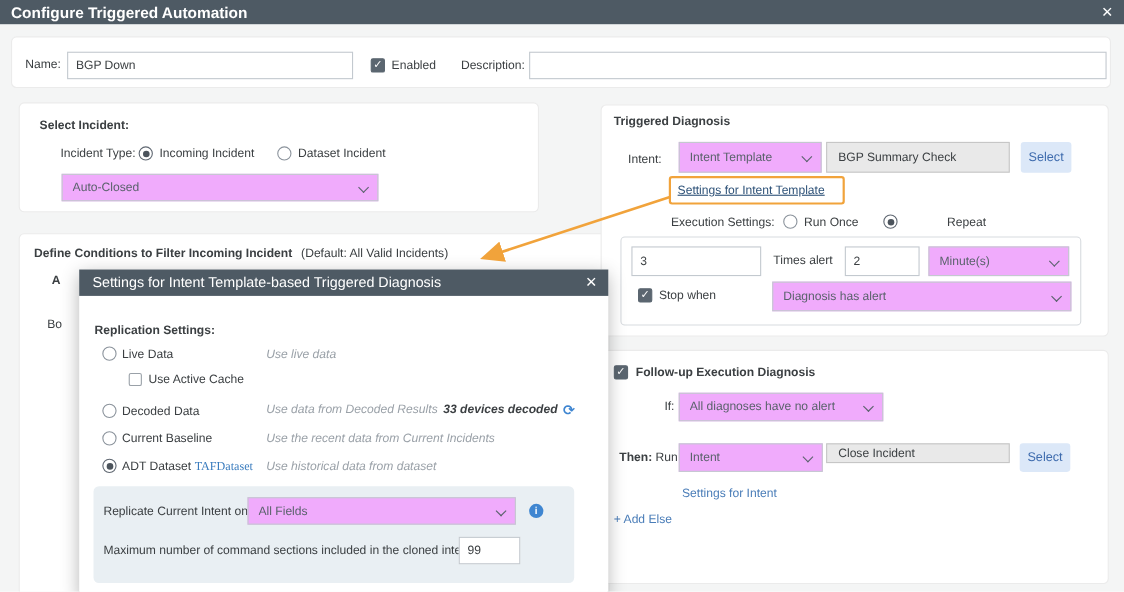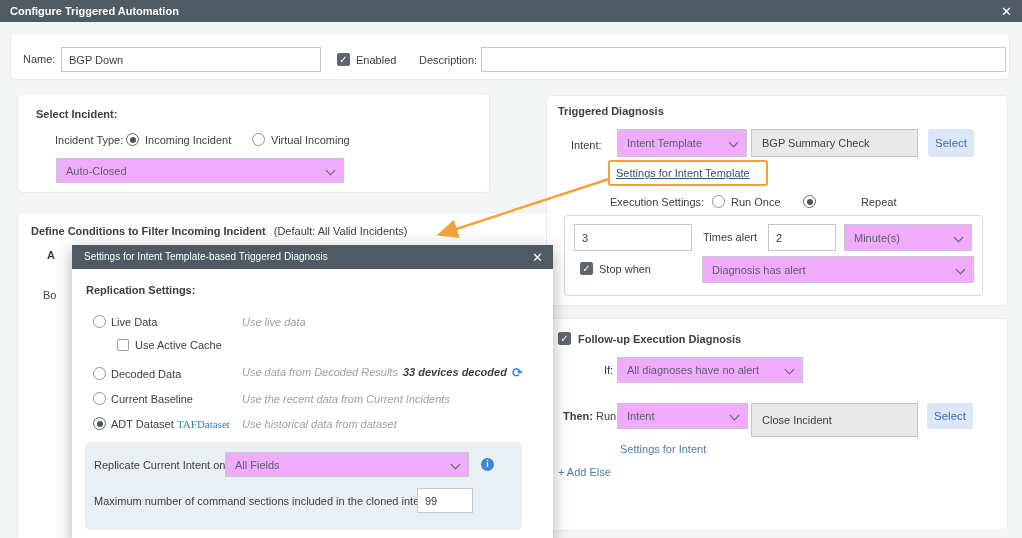--- a/index.html
+++ b/index.html
@@ -22,27 +22,27 @@
   .btn-select{position:absolute;box-sizing:border-box;background:#dce8f8;color:#3f6cae;border-radius:3px;
       display:flex;align-items:center;justify-content:center;font-size:11.5px;cursor:pointer;}
   .cb{position:absolute;width:13px;height:13px;box-sizing:border-box;border:1px solid #9aa1a8;background:#fff;
       border-radius:2px;}
   .cb.checked{background:#5b6670;border-color:#5b6670;color:#fff;font-size:10px;line-height:12px;text-align:center;font-weight:bold;}
   .radio{position:absolute;width:13px;height:13px;box-sizing:border-box;border:1px solid #8b939c;background:#fff;border-radius:50%;}
   .radio.sel{border-color:#5f6771;}
   .radio.sel::after{content:"";position:absolute;left:2.5px;top:2.5px;right:2.5px;bottom:2.5px;background:#4c545c;border-radius:50%;}
   .hint{font-style:italic;color:#9aa1a8;}
   .titlebar{position:absolute;left:0;top:0;width:1022px;height:22px;background:#4e5a64;display:flex;align-items:center;}
-  .titlebar .t{color:#fff;font-size:11px;font-weight:bold;margin-left:10px;}
+  .titlebar .t{color:#fff;font-size:14px;font-weight:bold;margin-left:10px;}
   .titlebar .x, .popup-head .x{position:absolute;right:10px;top:0;height:100%;display:flex;align-items:center;
       color:#fff;font-size:13px;cursor:pointer;}
   .popup{position:absolute;left:72px;top:245px;width:481px;height:298px;background:#fff;
       box-shadow:0 4px 16px rgba(0,0,0,0.30);}
   .popup-head{position:absolute;left:0;top:0;width:100%;height:24px;background:#4e5a64;box-sizing:border-box;}
-  .popup-head .t{color:#fff;font-size:10px;line-height:24px;margin-left:12px;white-space:nowrap;}
+  .popup-head .t{color:#fff;font-size:13px;line-height:24px;margin-left:12px;white-space:nowrap;}
   .link-dark{color:#2f5379;text-decoration:underline;cursor:pointer;}
   .link-blue{color:#4a7db8;cursor:pointer;text-decoration:none;}
   .orange-box{position:absolute;border:2px solid #f1a33b;border-radius:3px;box-sizing:border-box;
       display:flex;align-items:center;padding-left:6px;background:transparent;}
   .graybox{position:absolute;background:#e9eff3;border-radius:5px;}
   .refresh{color:#3f86d1;font-weight:bold;font-size:13px;line-height:11px;}
   .info{position:absolute;width:13px;height:13px;border-radius:50%;background:#3f86d1;color:#fff;
       font-size:9px;font-weight:bold;text-align:center;line-height:13px;font-style:normal;}
   .hintrow{position:absolute;display:flex;align-items:center;gap:5px;white-space:nowrap;}
   .cnt{font-style:italic;font-weight:bold;color:#3c4043;}
@@ -67,21 +67,21 @@
     <span class="lbl" style="left:408px;top:20px;">Description:</span>
     <input class="txt" style="left: 470px; top: 13px; width: 525px; height: 25px;" value="">
   </div>
 
   <div class="card" style="left:17px;top:93px;width:473px;height:100px;">
     <span class="lbl b" style="left:18px;top:14px;">Select Incident:</span>
     <span class="lbl" style="left:37px;top:40px;">Incident Type:</span>
     <span class="radio sel" style="left:108px;top:39px;"></span>
     <span class="lbl" style="left:127px;top:40px;">Incoming Incident</span>
     <span class="radio" style="left:234px;top:39px;"></span>
-    <span class="lbl" style="left:253px;top:40px;">Virtual Incoming</span>
+    <span class="lbl" style="left:253px;top:40px;">Dataset Incident</span>
     <div class="dd" style="left:38px;top:64px;width:288px;height:25px;">
       <span class="val">Auto-Closed</span>
       <span class="chev"></span>
     </div>
   </div>
 
   <div class="card" style="left:17px;top:212px;width:537px;height:330px;">
     <div class="lbl" style="left:13px;top:12px;">
       <span class="b">Define Conditions to Filter Incoming Incident</span>
       <span style="margin-left:5px;">(Default: All Valid Incidents)</span>
@@ -141,36 +141,36 @@
       <span class="chev"></span>
     </div>
     <div class="lbl" style="left:16px;top:91px;">
       <span class="b">Then:</span>
       <span>Run</span>
     </div>
     <div class="dd" style="left:70px;top:84px;width:131px;height:26px;">
       <span class="val">Intent</span>
       <span class="chev"></span>
     </div>
-    <div class="ro" style="left:204px;top:84px;width:167px;height:34px;">
+    <div class="ro" style="left:204px;top:84px;width:167px;height:18px;">
       <span>Close Incident</span>
     </div>
     <div class="btn-select" style="left:380px;top:84px;width:46px;height:26px;">
       <span>Select</span>
     </div>
     <a class="link-blue lbl" style="left:73px;top:124px;">Settings for Intent</a>
     <a class="link-blue lbl" style="left:11px;top:147px;">+ Add Else</a>
   </div>
 
   <div class="popup">
     <div class="popup-head">
       <span class="t">Settings for Intent Template-based Triggered Diagnosis</span>
       <span class="x">✕</span>
     </div>
-    <span class="lbl b" style="left:14px;top:39px;">Replication Settings:</span>
+    <span class="lbl b" style="left:14px;top:50px;">Replication Settings:</span>
 
     <span class="radio" style="left:21px;top:70px;"></span>
     <span class="lbl" style="left:39px;top:71px;">Live Data</span>
     <span class="lbl hint" style="left:170px;top:71px;">Use live data</span>
 
     <span class="cb" style="left:45px;top:94px;width:12px;height:12px;"></span>
     <span class="lbl" style="left:63px;top:94px;">Use Active Cache</span>
 
     <span class="radio" style="left:21px;top:122px;"></span>
     <span class="lbl" style="left:39px;top:123px;">Decoded Data</span>

